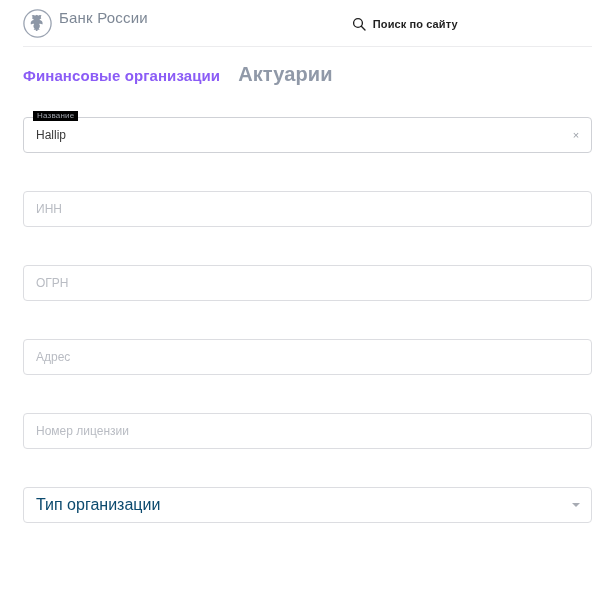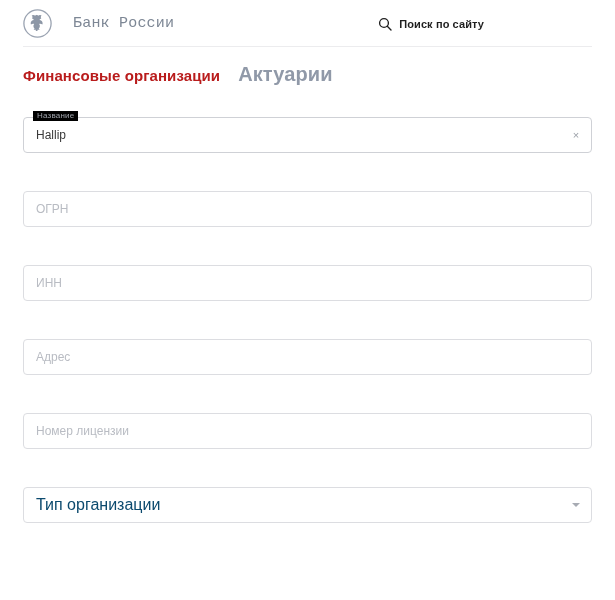--- a/index.html
+++ b/index.html
@@ -21,24 +21,23 @@
   .site-header {
     height: 47px;
     display: flex;
     align-items: center;
     padding: 0 23px;
     box-sizing: border-box;
     position: relative;
   }
   .brand {
     display: flex;
-    align-items: center;
-    gap: 21px;
+    align-items: flex-start;
+    gap: 7px;
     text-decoration: none;
-    font-family: Liberation Mono, monospace;
   }
   .brand-emblem {
     width: 29px;
     height: 29px;
     flex: 0 0 29px;
     display: block;
   }
   .brand-name {
     font-size: 15px;
     font-weight: 400;
@@ -82,21 +81,21 @@
   .title-row {
     display: flex;
     align-items: baseline;
     gap: 18px;
     padding: 16px 23px 0 23px;
     box-sizing: border-box;
   }
   .page-title {
     font-size: 15px;
     font-weight: 700;
-    color: #b91c1c;
+    color: #8b5cf6;
     margin: 0;
     letter-spacing: 0.1px;
     white-space: nowrap;
   }
   .section-link {
     font-size: 20px;
     font-weight: 700;
     color: #9099a8;
     text-decoration: none;
     white-space: nowrap;
@@ -254,26 +253,26 @@
 
   <div class="field filled">
     <div class="field-box"></div>
     <span class="field-legend">Название</span>
     <input class="field-input" type="text" value="Hallip" style="">
     <button type="button" class="clear-btn">×</button>
   </div>
 
   <div class="field">
     <div class="field-box"></div>
+    <input class="field-input" type="text" placeholder="ИНН" style="">
+  </div>
+
+  <div class="field">
+    <div class="field-box"></div>
     <input class="field-input" type="text" placeholder="ОГРН" style="">
-  </div>
-
-  <div class="field">
-    <div class="field-box"></div>
-    <input class="field-input" type="text" placeholder="ИНН" style="">
   </div>
 
 
   <div class="field">
     <div class="field-box"></div>
     <input class="field-input" type="text" placeholder="Адрес" style="">
   </div>
 
   <div class="field">
     <div class="field-box"></div>

